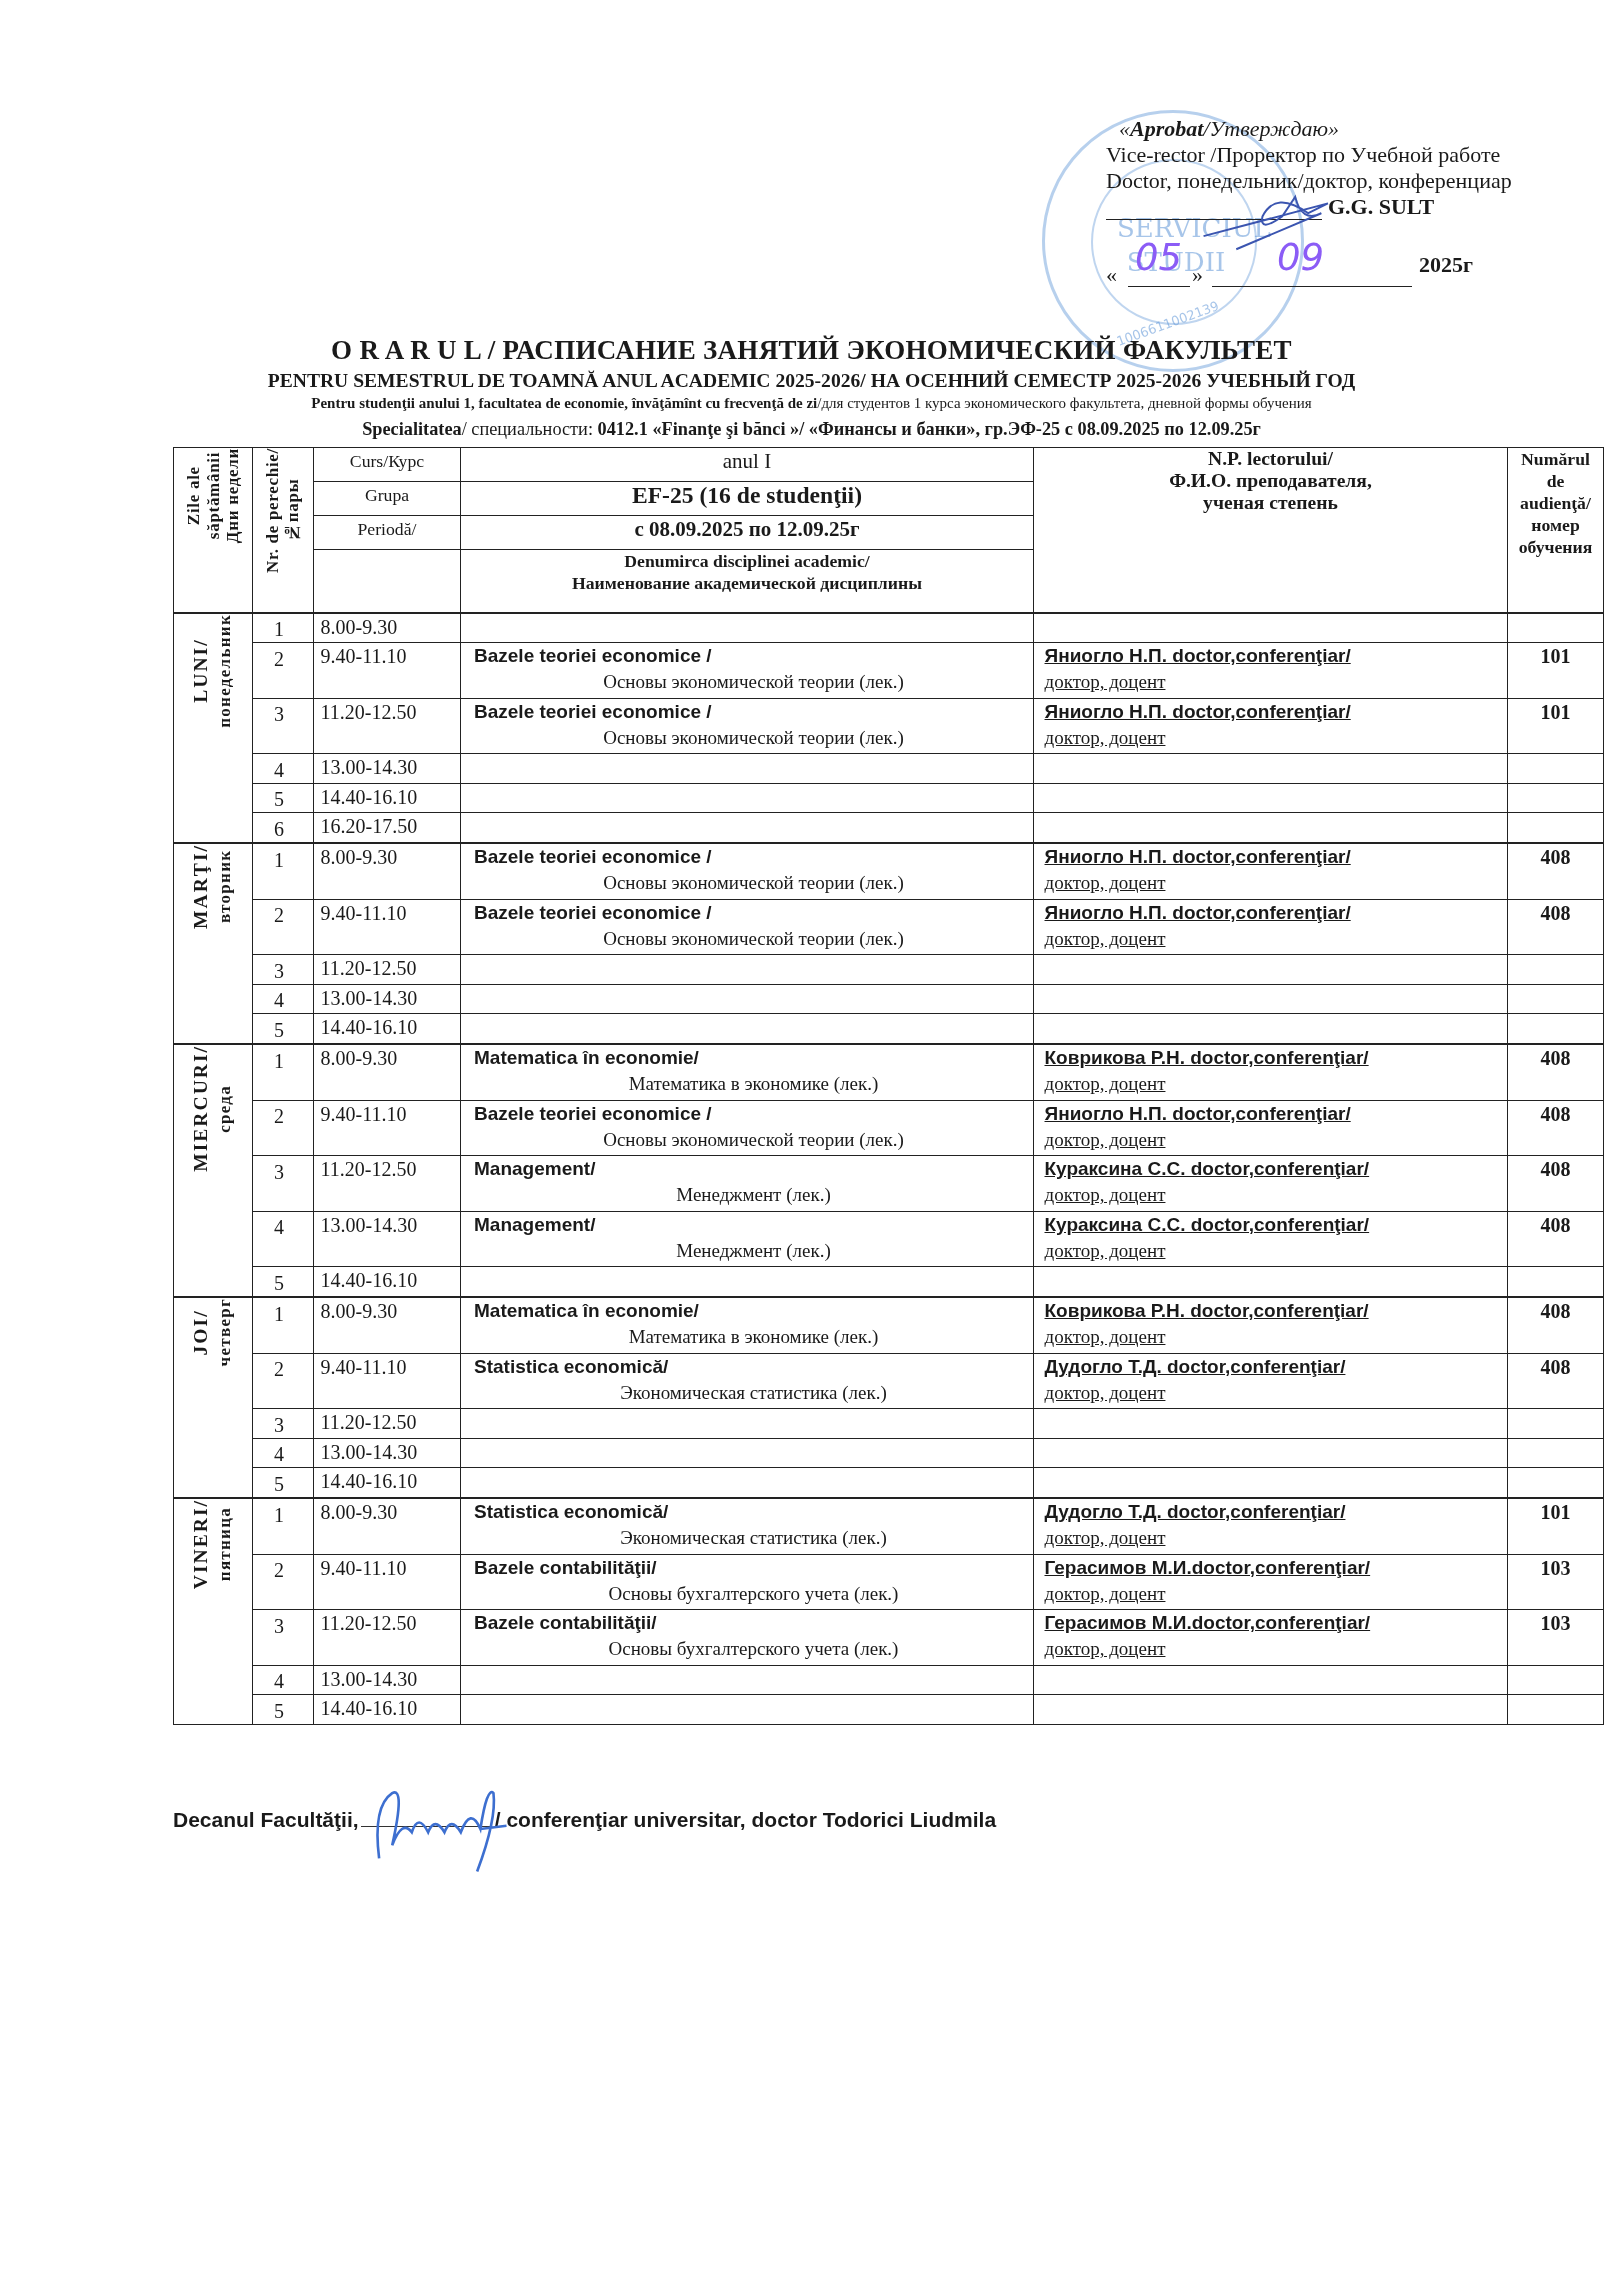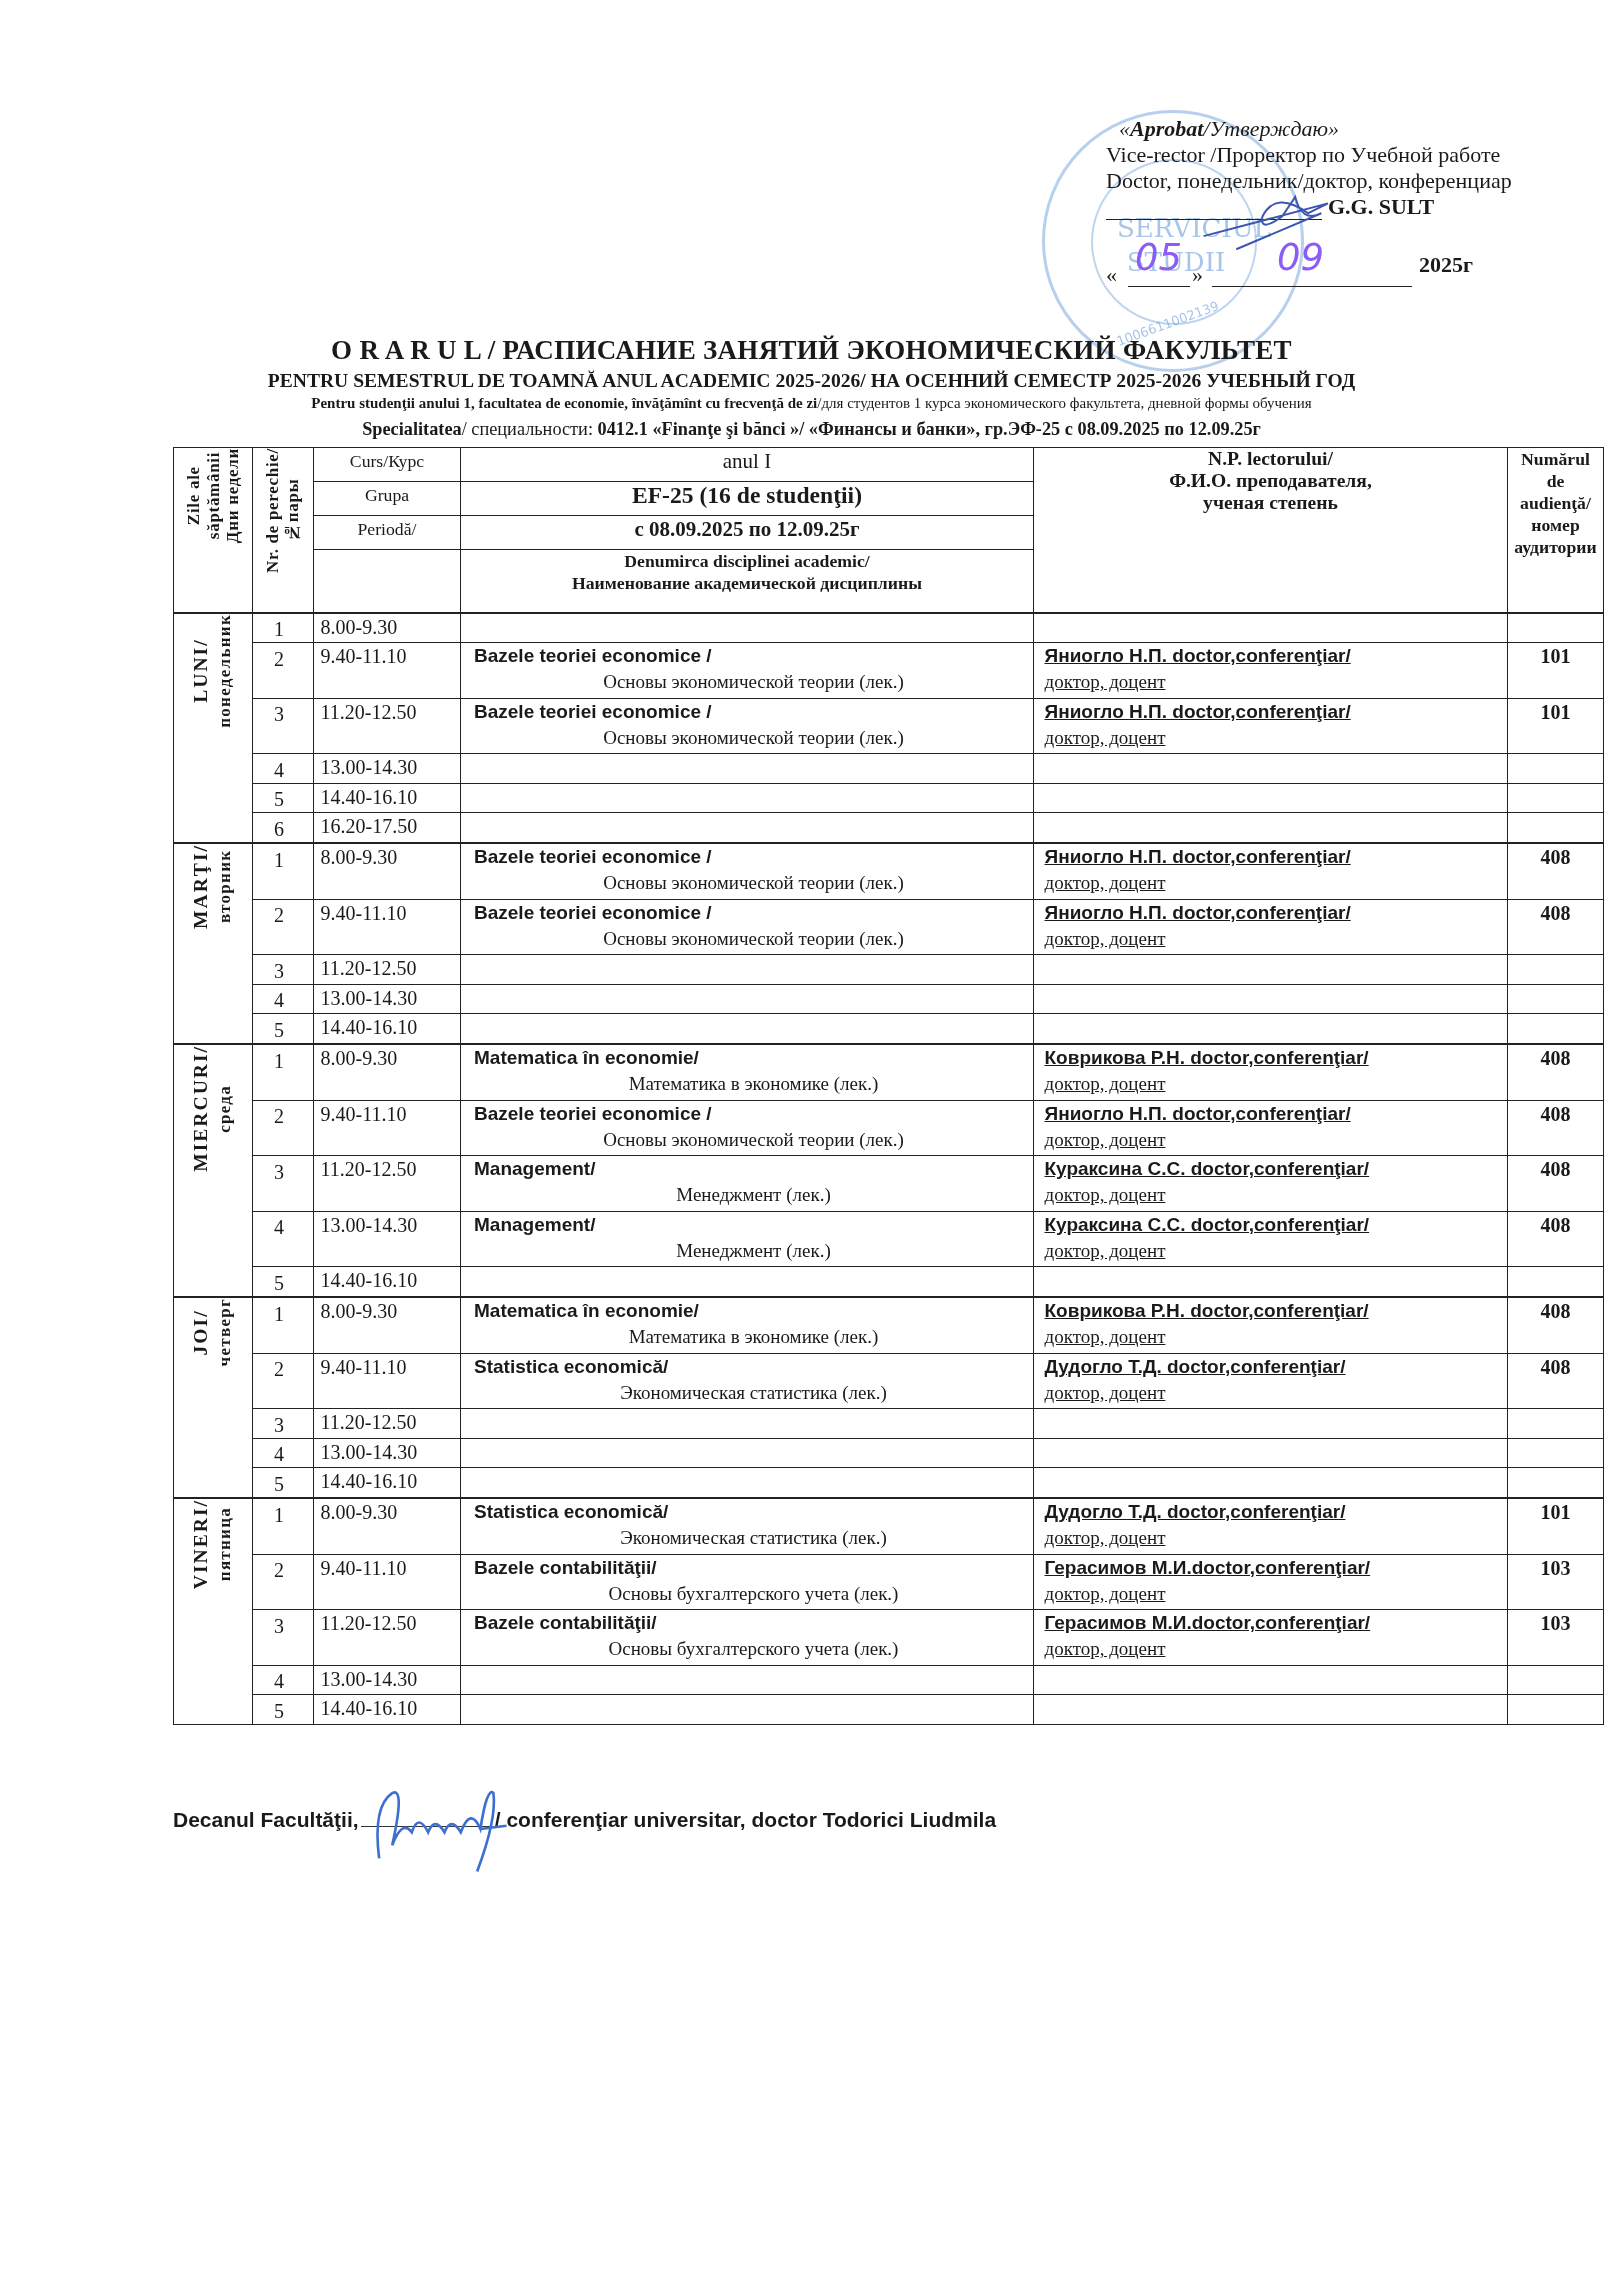--- a/index.html
+++ b/index.html
@@ -142,21 +142,21 @@
         <div class="vert vert-hdr">
           <span>Nr. de perechie/</span><br><span>№пары</span>
         </div>
       </td>
       <td class="small">Curs/Курс</td>
       <td class="big" style="font-weight:normal;font-size:21px">anul I</td>
       <td rowspan="4" class="mid">
         <span>N.P. lectorului/</span><br><span>Ф.И.О. преподавателя,</span><br><span>ученая степень</span>
       </td>
       <td rowspan="4" class="room-h">
-        <span>Numărul</span><br><span>de</span><br><span>audienţă/</span><br><span>номер</span><br><span>аудитории</span>
+        <span>Numărul</span><br><span>de</span><br><span>audienţă/</span><br><span>номер</span><br><span>обучения</span>
       </td>
     </tr>
     <tr class="hdr" style="height:34px">
       <td class="small">Grupa</td>
       <td class="big">EF-25 (16 de studenţii)</td>
     </tr>
     <tr class="hdr" style="height:34px">
       <td class="small">Periodă/</td>
       <td class="big" style="font-size:21px">с 08.09.2025 по 12.09.25г</td>
     </tr>

